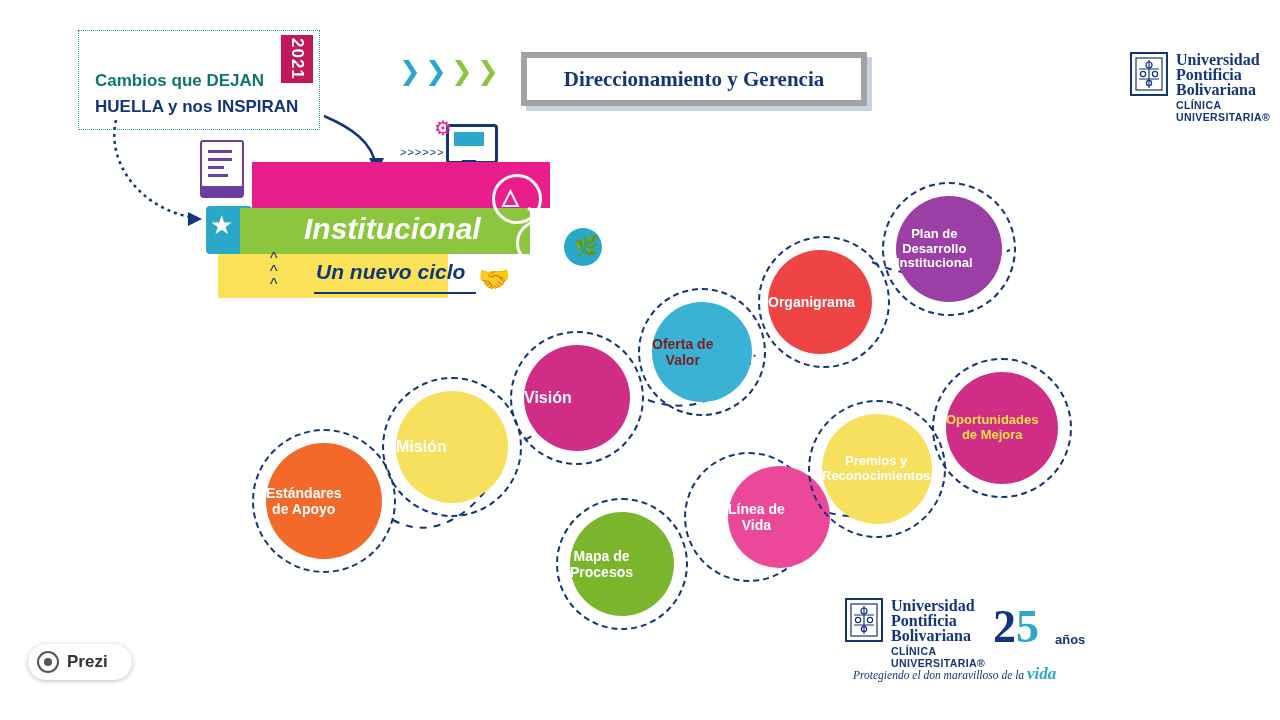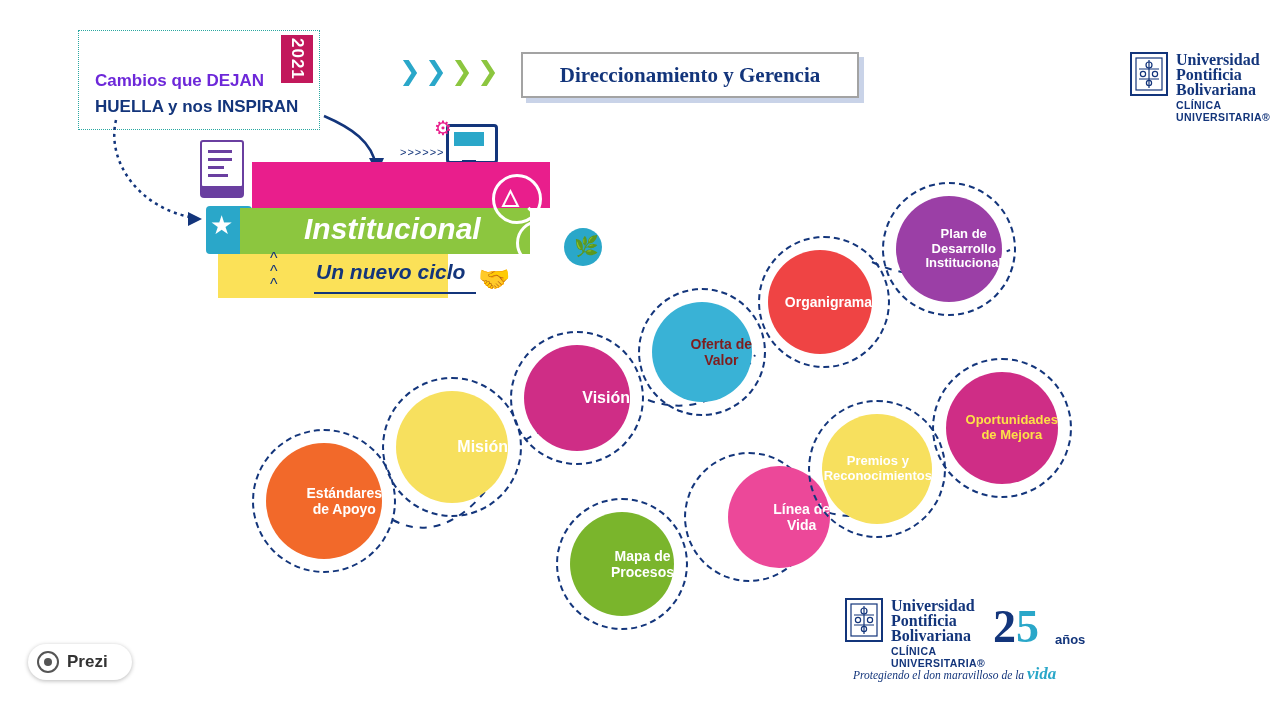--- a/index.html
+++ b/index.html
@@ -49,21 +49,21 @@
     writing-mode: vertical-rl;
     text-align: center;
     line-height: 32px;
     letter-spacing: 1px;
   }
   #reinduccion .line2 {
     position: absolute;
     left: 16px;
     top: 40px;
     font-size: 17px;
-    color: #6d28d9;
+    color: #0f766e;
     font-weight: 600;
   }
   #reinduccion .line3 {
     position: absolute;
     left: 16px;
     top: 66px;
     font-size: 17px;
     color: #13357b;
     font-weight: 600;
   }
@@ -76,21 +76,21 @@
     font-family: "DejaVu Sans", sans-serif;
   }
 
   
   #headerbox {
     position: absolute;
     left: 521px;
     top: 52px;
     width: 334px;
     height: 42px;
-    border: 2px solid #a3a3a3;
+    border: 6px solid #a3a3a3;
     background: #ffffff;
     box-shadow: 5px 5px 0 #c9d3e8;
   }
   #headerbox span {
     display: block;
     text-align: center;
     line-height: 42px;
     font-size: 21px;
     color: #13357b;
     font-family: "Liberation Serif", serif;
@@ -210,21 +210,21 @@
   #acred .people { position: absolute; left: 14px; top: 70px; font-size: 26px; color: #ffffff; }
 
   .dots-arrow { position: absolute; font-size: 11px; color: #13357b; letter-spacing: 1px; }
 
   
   .node {
     position: absolute;
     border-radius: 50%;
     display: flex;
     align-items: center;
-    justify-content: flex-end;
+    justify-content: flex-start;
     text-align: center;
     color: #ffffff;
     line-height: 1.15;
     font-weight: 600;
     box-sizing: border-box;
   }
   .ring {
     position: absolute;
     border-radius: 50%;
     border: 2px dashed #13357b;

